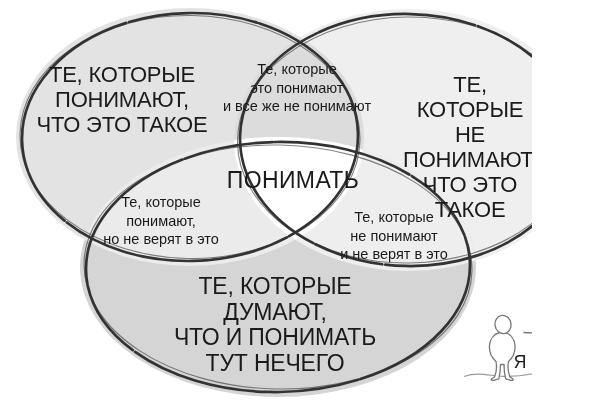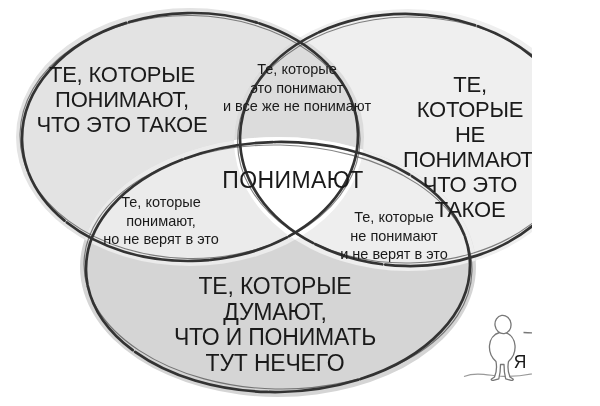--- a/index.html
+++ b/index.html
@@ -105,18 +105,18 @@
 и все же не понимают</div>
 
   <div class="lbl small" style="left:161px;top:193px">Те, которые
 понимают,
 но не верят в это</div>
 
   <div class="lbl small" style="left:394px;top:208px">Те, которые
 не понимают
 и не верят в это</div>
 
-  <div class="lbl center-word" style="left:293px;top:167px">ПОНИМАЮТ</div>
+  <div class="lbl center-word" style="left:293px;top:167px">ПОНИМАТЬ</div>
 
   <div class="lbl qmark" style="left:571px;top:278px">?</div>
 
   <div class="lbl me" style="left:520px;top:352px">Я</div>
 </div>
 
 </body></html>

